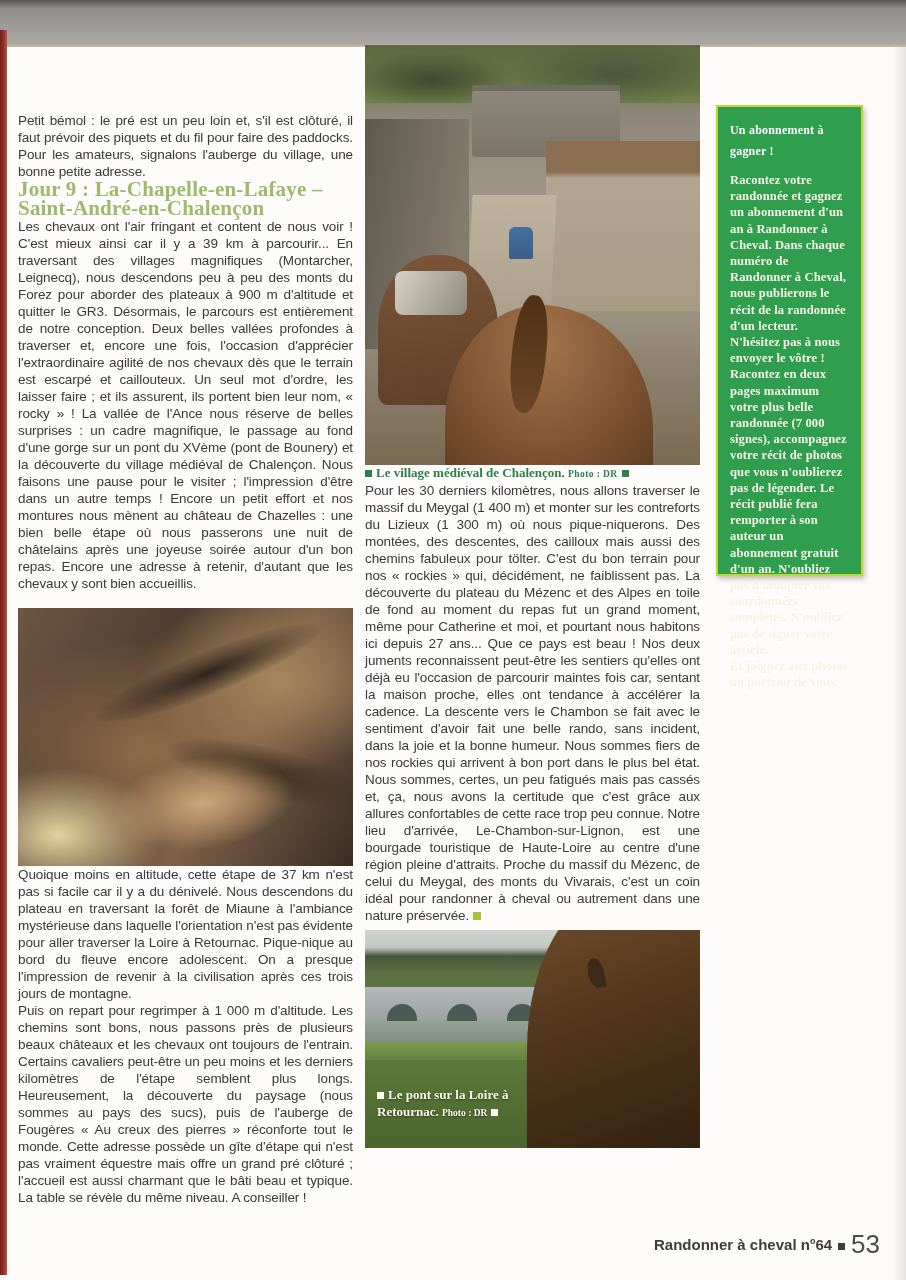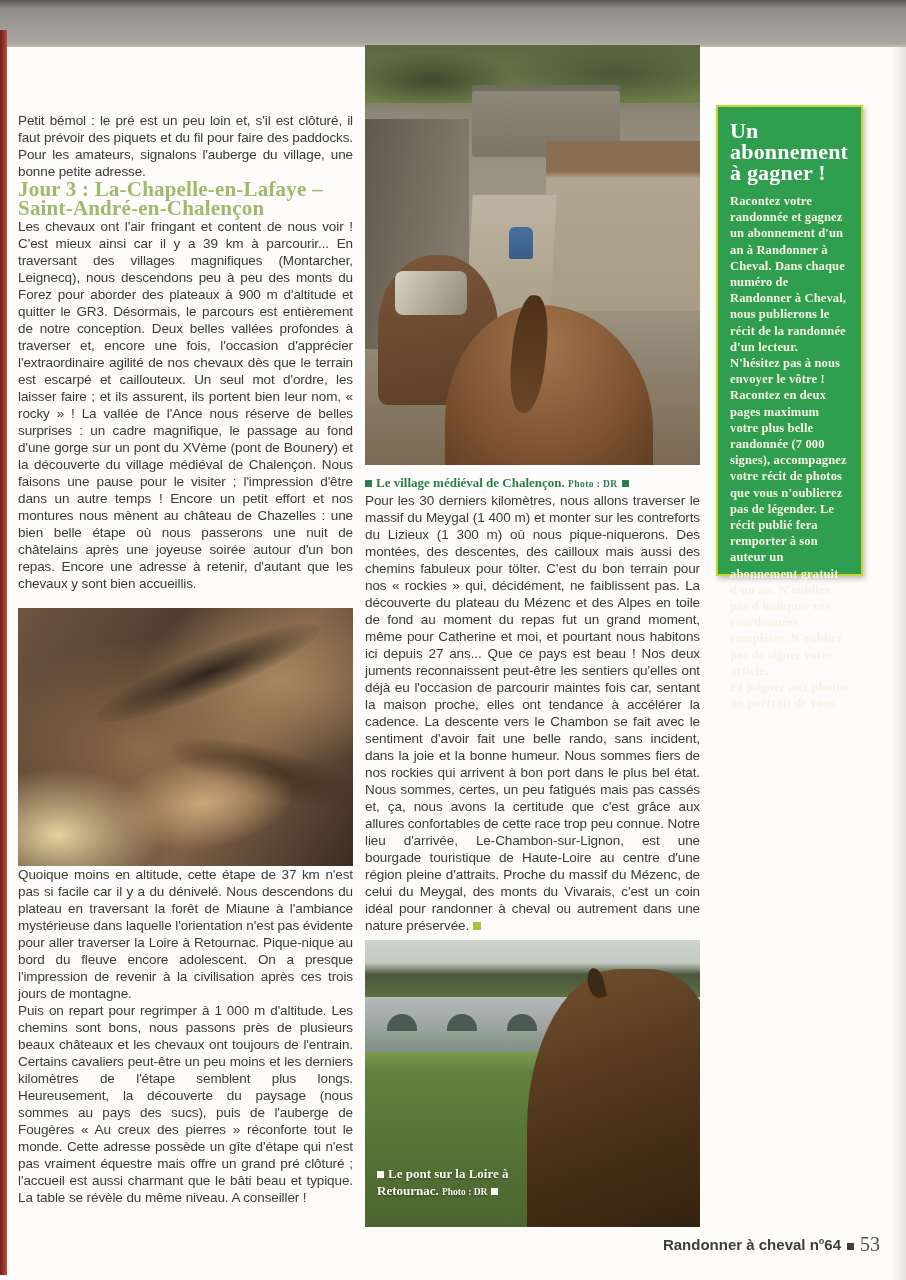--- a/index.html
+++ b/index.html
@@ -60,69 +60,69 @@
     background:linear-gradient(180deg,#46709f 0%,#3a5d88 100%);}
   .p2-horse-rear{position:absolute;bottom:60px;left:4%;width:120px;height:150px;border-radius:48% 48% 8% 8%;
     background:linear-gradient(170deg,#7c5639 0%,#5d3f28 100%);}
   .p2-bags{position:absolute;bottom:150px;left:9%;width:72px;height:44px;border-radius:8px;
     background:linear-gradient(120deg,#d8d2c4 0%,#8f897b 100%);}
   .p2-horse{position:absolute;bottom:-8px;left:24%;width:62%;height:168px;border-radius:46% 54% 0 0/70% 74% 0 0;
     background:radial-gradient(ellipse at 48% 24%,#a3744c 0%,#7c5231 62%,#5e3c22 100%);}
   .p2-mane{position:absolute;bottom:52px;left:44%;width:34px;height:118px;border-radius:45%;
     background:linear-gradient(180deg,#4e3118 0%,#6b4526 100%);transform:rotate(6deg);}
   
-  .photo3{height:287px;margin-top:6px;background:linear-gradient(180deg,#ced3cf 0%,#c2c8c2 8%,#49583c 12%,#5d6f44 20%,#63843f 42%,#577436 70%,#4c6530 100%);}
+  .photo3{height:218px;margin-top:6px;background:linear-gradient(180deg,#ced3cf 0%,#c2c8c2 8%,#49583c 12%,#5d6f44 20%,#63843f 42%,#577436 70%,#4c6530 100%);}
   .p3-bridge{position:absolute;top:57px;left:0;right:0;height:34px;
     background:linear-gradient(180deg,#b4bab9 0%,#9aa19f 100%);}
   .p3-arch{position:absolute;bottom:0;width:30px;height:17px;border-radius:15px 15px 0 0;background:#4c5a54;}
   .p3-water{position:absolute;top:91px;left:0;right:0;height:26px;
     background:linear-gradient(180deg,#94a396 0%,#7c8b7f 100%);}
   .p3-bank{position:absolute;top:112px;left:0;right:0;height:18px;
     background:linear-gradient(180deg,#7a9a4e 0%,#648441 100%);}
   .p3-horse{position:absolute;right:-12px;bottom:0;width:185px;height:258px;border-radius:50% 34% 0 0/62% 30% 0 0;
     background:linear-gradient(160deg,#74512f 0%,#53371d 45%,#32220f 100%);}
   .p3-ear{position:absolute;right:96px;top:28px;width:16px;height:30px;border-radius:50% 50% 0 50%;
     background:#3c2a16;transform:rotate(-12deg);}
   .p3-caption{position:absolute;left:12px;bottom:26px;width:170px;color:#fbfaf0;
     font-family:"Liberation Serif",serif;font-weight:bold;font-size:13px;line-height:17px;
     text-shadow:0 1px 2px rgba(0,0,0,.5);}
   .p3-caption .sq{background:#fbfaf0;}
   .p3-caption .credit{font-size:9.5px;}
   
   .sidebar{position:absolute;left:716px;top:105px;width:147px;height:471px;box-sizing:border-box;
     background:#2f9e4e;border:2px solid #c2d531;padding:13px 12px 10px;
     box-shadow:2px 3px 5px rgba(80,80,70,.35);}
-  .sidebar h3{font-family:"Liberation Serif",serif;color:#ffffff;font-size:22px;line-height:21px;
+  .sidebar h3{font-family:"Liberation Serif",serif;color:#ffffff;font-size:12px;line-height:21px;
     margin:0 0 10px;font-weight:bold;letter-spacing:.2px;}
   .sidebar p{font-family:"Liberation Serif",serif;color:#f6f3e6;font-size:12.6px;line-height:16.2px;
     margin:0;font-weight:bold;letter-spacing:.1px;}
   
   .footer{position:absolute;right:26px;top:1231px;display:flex;align-items:center;color:#3e3e3c;}
   .footer .mag{font-size:15px;font-weight:bold;}
   .footer sup{font-size:9px;vertical-align:super;}
   .footer .fsq{display:inline-block;width:7px;height:7px;background:#3e3e3c;margin:4px 6px 0;}
-  .footer .pagenum{font-size:20px;line-height:27px;color:#4c4c4a;font-family:Liberation Serif, serif;}
+  .footer .pagenum{font-size:26px;line-height:27px;color:#4c4c4a;}
   
-  .mt-cap{margin-top:10px;}
+  .mt-cap{margin-top:0;}
   .mt-h{margin-top:20px;}
   .mt-b{margin-top:5px;}
 </style>
 </head>
 <body>
 
 <div id="page">
 
   <div class="scan-top"></div>
   <div class="scan-red"></div>
   <div class="scan-right"></div>
 
   <div class="col-left">
     <p class="body">Petit bémol : le pré est un peu loin et, s'il est clôturé, il faut prévoir des piquets et du fil pour faire des paddocks. Pour les amateurs, signalons l'auberge du village, une bonne petite adresse.</p>
 
-    <h2 class="jour mt-h">Jour 3 : La-Chapelle-en-Lafaye – Saint-André-en-Chalençon</h2>
+    <h2 class="jour mt-h">Jour 9 : La-Chapelle-en-Lafaye – Saint-André-en-Chalençon</h2>
     <p class="body mt-b">Les chevaux ont l'air fringant et content de nous voir ! C'est mieux ainsi car il y a 39 km à parcourir... En traversant des villages magnifiques (Montarcher, Leignecq), nous descendons peu à peu des monts du Forez pour aborder des plateaux à 900 m d'altitude et quitter le GR3. Désormais, le parcours est entièrement de notre conception. Deux belles vallées profondes à traverser et, encore une fois, l'occasion d'apprécier l'extraordinaire agilité de nos chevaux dès que le terrain est escarpé et caillouteux. Un seul mot d'ordre, les laisser faire ; et ils assurent, ils portent bien leur nom, « rocky » ! La vallée de l'Ance nous réserve de belles surprises : un cadre magnifique, le passage au fond d'une gorge sur un pont du XVème (pont de Bounery) et la découverte du village médiéval de Chalençon. Nous faisons une pause pour le visiter ; l'impression d'être dans un autre temps ! Encore un petit effort et nos montures nous mènent au château de Chazelles : une bien belle étape où nous passerons une nuit de châtelains après une joyeuse soirée autour d'un bon repas. Encore une adresse à retenir, d'autant que les chevaux y sont bien accueillis.</p>
 
     <div class="photo photo1">
       <div class="p1-mane"></div>
       <div class="p1-mane2"></div>
       <div class="p1-light"></div>
     </div>
 
 
     <p class="body mt-b">Quoique moins en altitude, cette étape de 37 km n'est pas si facile car il y a du dénivelé. Nous descendons du plateau en traversant la forêt de Miaune à l'ambiance mystérieuse dans laquelle l'orientation n'est pas évidente pour aller traverser la Loire à Retournac. Pique-nique au bord du fleuve encore adolescent. On a presque l'impression de revenir à la civilisation après ces trois jours de montagne.</p>

